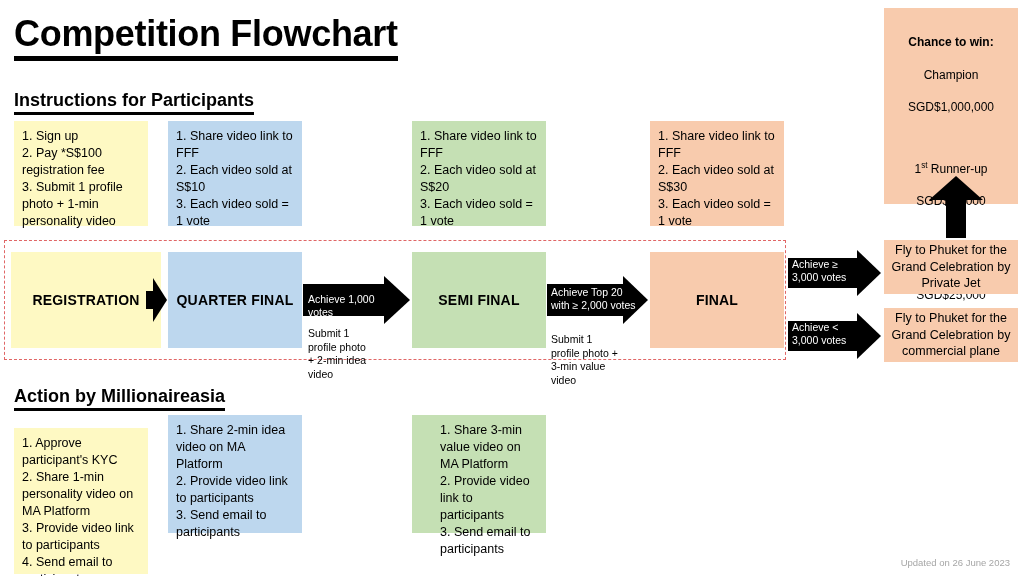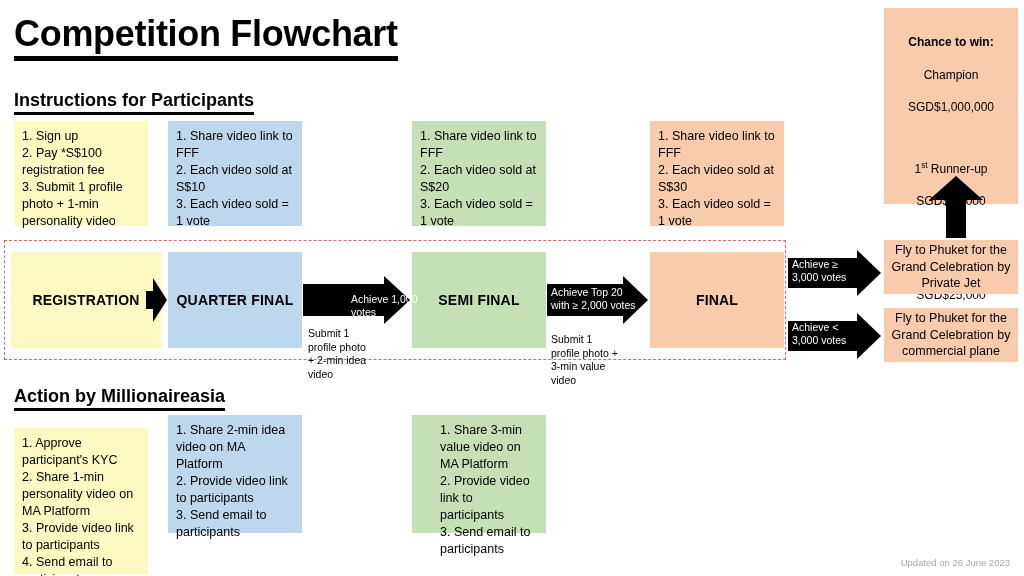--- a/index.html
+++ b/index.html
@@ -156,21 +156,21 @@
 
 <div class="arrow-r" style="left:146px;top:278px;width:24px;height:44px;">
   <div class="shaft" style="width:12px;height:18px;"></div>
   <div class="head" style="border-top-width:22px;border-bottom-width:22px;border-left-width:14px;"></div>
 </div>
 
 <div class="arrow-r" style="left:303px;top:276px;width:110px;height:48px;">
   <div class="shaft" style="width:88px;height:32px;"></div>
   <div class="head" style="border-top-width:24px;border-bottom-width:24px;border-left-width:26px;"></div>
 </div>
-<div class="arrow-label" style="left:308px;top:293px;width:92px;margin-left:43px;">Achieve 1,000 votes</div>
+<div class="arrow-label" style="left:308px;top:293px;width:92px;">Achieve 1,000 votes</div>
 <div class="arrow-note" style="left:308px;top:327px;width:66px;">Submit 1 profile photo + 2-min idea video</div>
 
 <div class="arrow-r" style="left:547px;top:276px;width:104px;height:48px;">
   <div class="shaft" style="width:82px;height:32px;"></div>
   <div class="head" style="border-top-width:24px;border-bottom-width:24px;border-left-width:25px;"></div>
 </div>
 <div class="arrow-label" style="left:551px;top:286px;width:90px;">Achieve Top 20
 with ≥ 2,000 votes</div>
 <div class="arrow-note" style="left:551px;top:333px;width:68px;">Submit 1 profile photo + 3-min value video</div>
 

